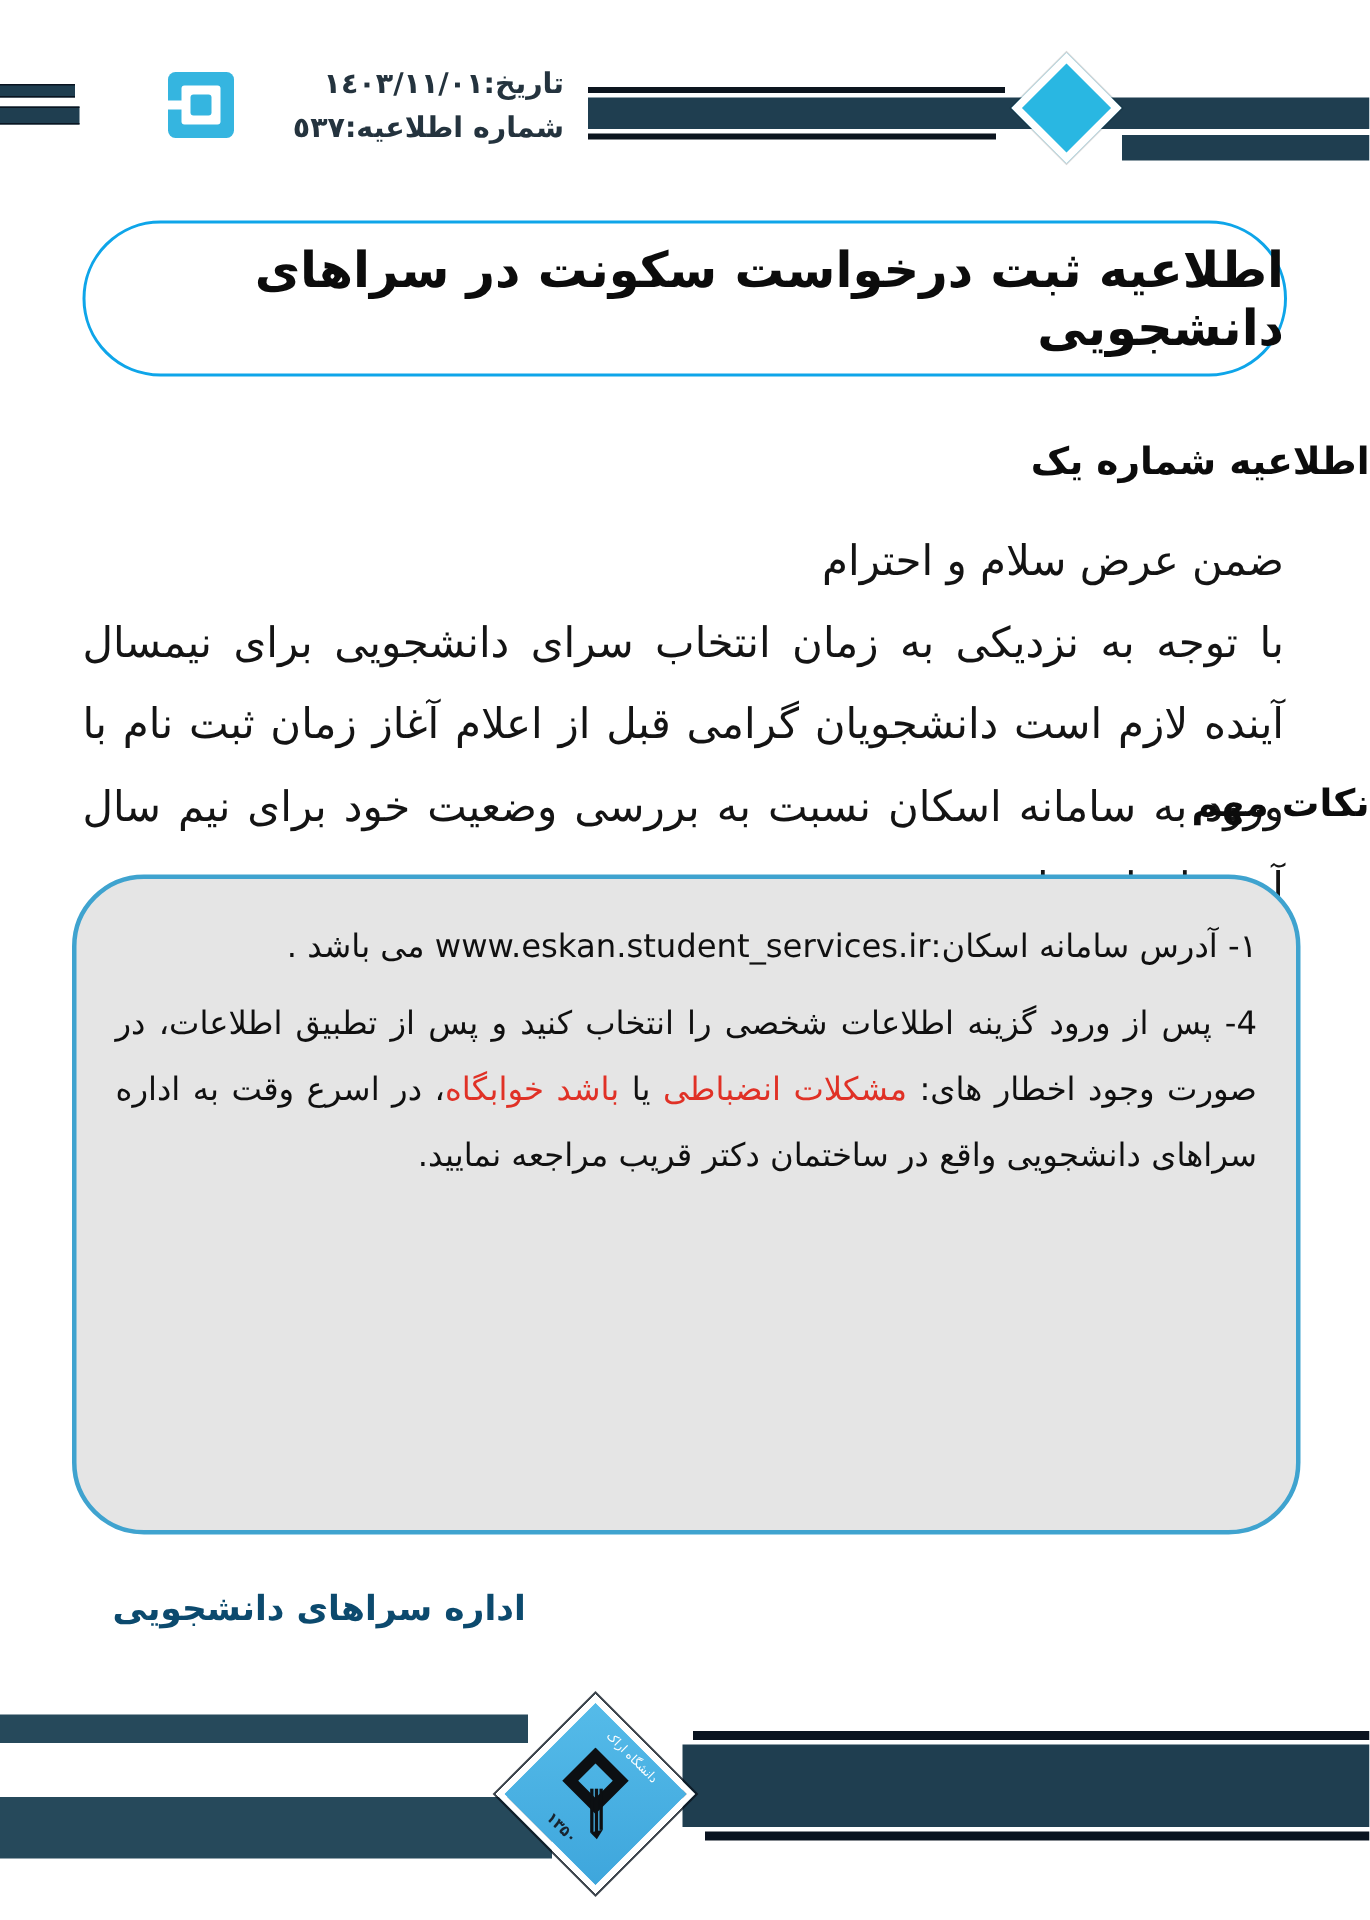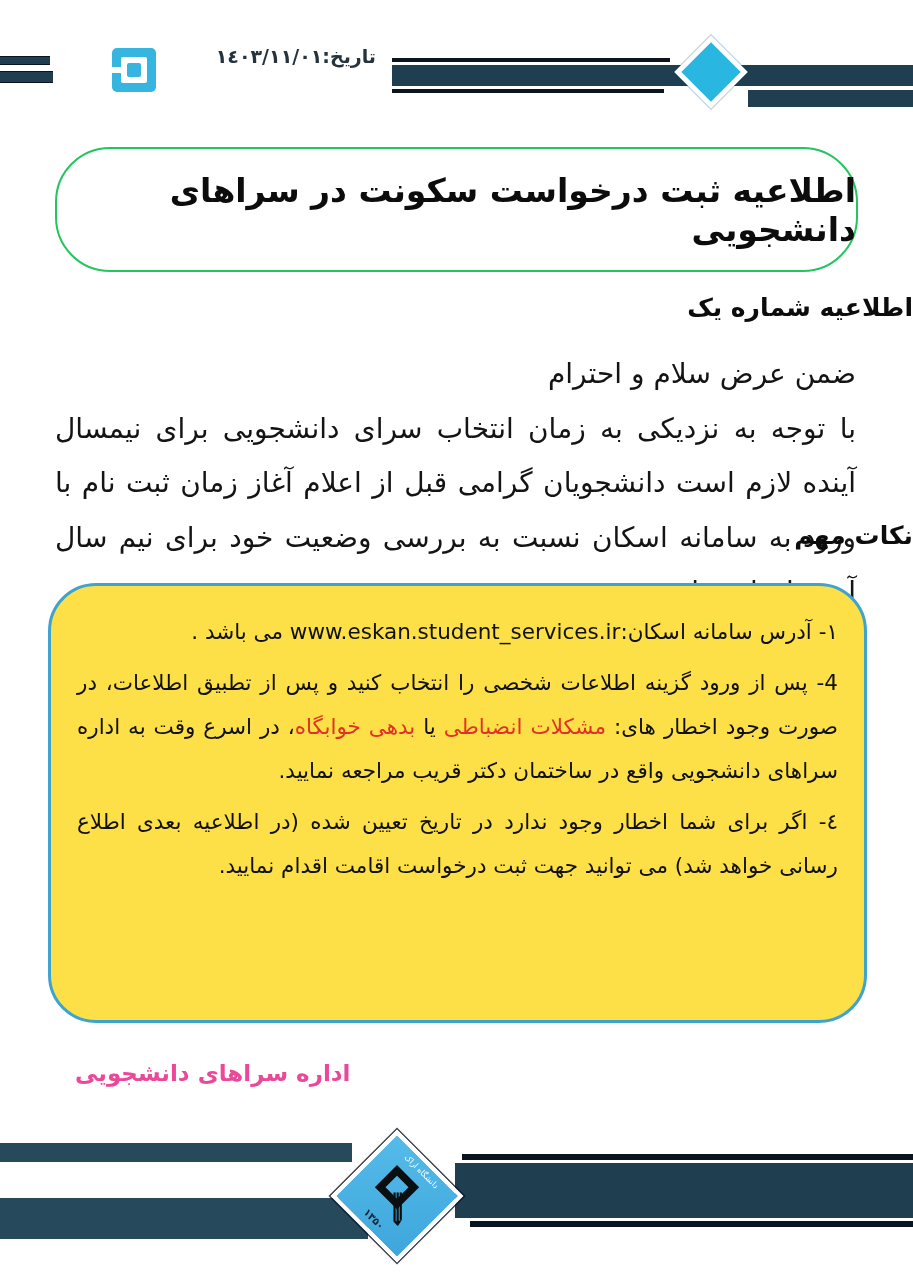--- a/index.html
+++ b/index.html
@@ -35,22 +35,22 @@
 
   .hdr-diamond {
     position:absolute; left:685px; top:46px; width:52px; height:52px;
     background:#29b7e2; border:5px solid #ffffff;
     transform:rotate(45deg);
     box-shadow:0 0 0 1px rgba(10,20,30,.18);
   }
 
   
   .title-box {
-    position:absolute; left:55px; right:55px; top:147px; height:125px;
-    border:2px solid #22c55e; border-radius:55px;
+    position:absolute; left:55px; right:55px; top:147px; height:104px;
+    border:2px solid #0ea5e9; border-radius:55px;
     display:flex; align-items:center; justify-content:center;
     direction:rtl;
   }
   .title-box h1 { font-size:33px; font-weight:800; color:#0c0c0c; letter-spacing:-.5px; }
 
   .sec-heading {
     position:absolute; left:0; right:0; text-align:right;
     direction:rtl; font-size:25px; font-weight:800; color:#0c0c0c;
   }
   .sec-heading.one  { top:293px; }
@@ -60,35 +60,35 @@
   .intro {
     position:absolute; left:55px; right:57px; top:347px;
     direction:rtl; text-align:justify;
     font-size:28px; line-height:1.95; color:#141414;
   }
   .intro .greet { text-align:right; }
 
   
   .notes-box {
     position:absolute; left:48px; right:46px; top:583px; height:440px;
-    background:#fde047; border:3px solid #3fa3cf; border-radius:48px;
+    background:#e5e5e5; border:3px solid #3fa3cf; border-radius:48px;
     padding:24px 26px 10px 26px;
     direction:rtl; text-align:justify;
     font-size:21.5px; line-height:2.05; color:#101010;
     overflow:hidden;
   }
   .notes-box p { margin-bottom:7px; }
   .warn { color:#e03126; }
   .latin { direction:ltr; unicode-bidi:embed; font-family:"DejaVu Sans", sans-serif; }
 
   
   .dept {
     position:absolute; left:75px; top:1060px;
     direction:rtl; white-space:nowrap;
-    font-size:23px; font-weight:800; color:#ec4899;
+    font-size:23px; font-weight:800; color:#0c4a6e;
   }
 
   .ftr { position:absolute; left:0; right:0; top:1128px; height:152px; }
   .ftr .bandA { position:absolute; left:0; width:352px; top:15px; height:19px; background:#26495b; }
   .ftr .bandB { position:absolute; left:0; width:368px; top:70px; height:41px; background:#26495b; }
   .ftr .thinT { position:absolute; left:462px; right:0; top:26px; height:6px; background:#0a1420; }
   .ftr .thick { position:absolute; left:455px; right:0; top:35px; height:55px; background:#1f3e50; }
   .ftr .thinB { position:absolute; left:470px; right:0; top:93px; height:6px; background:#0a1420; }
 
   .ftr-diamond {
@@ -117,20 +117,21 @@
   <div class="hdr-stripe s2"></div>
 
   <div class="logo-chip">
     <div class="ring"></div>
     <div class="core"></div>
     <div class="slit"></div>
   </div>
 
   <div class="hdr-meta">
     <div>تاریخ:١٤٠٣/١١/٠١</div>
+    <div>شماره اطلاعیه:٥٣٧</div>
   </div>
 
   <div class="hdr-line-top"></div>
   <div class="hdr-band-main"></div>
   <div class="hdr-line-bottom"></div>
   <div class="hdr-band-extra"></div>
   <div class="hdr-diamond"></div>
 </div>
 
 <div class="title-box">
@@ -143,23 +144,22 @@
   <p class="greet">ضمن عرض سلام و احترام</p>
   <p>با توجه به نزدیکی به زمان انتخاب سرای دانشجویی برای نیمسال آینده لازم است دانشجویان گرامی قبل از اعلام آغاز زمان ثبت نام با ورود به سامانه اسکان نسبت به بررسی وضعیت خود برای نیم سال آینده اقدام نمایند.</p>
 </div>
 
 <h2 class="sec-heading notes">نکات مهم</h2>
 
 <div class="notes-box">
   <p><span>۱- آدرس سامانه اسکان:</span><span class="latin">www.eskan.student_services.ir</span><span> می باشد .</span></p>
 
 
-  <p><span>4- پس از ورود گزینه اطلاعات شخصی را انتخاب کنید و پس از تطبیق اطلاعات، در صورت وجود اخطار های: </span><span class="warn">مشکلات انضباطی</span><span> یا </span><span class="warn">بدهی خوابگاه</span><span>، در اسرع وقت به اداره سراهای دانشجویی واقع در ساختمان دکتر قریب مراجعه نمایید.</span></p>
+  <p><span>4- پس از ورود گزینه اطلاعات شخصی را انتخاب کنید و پس از تطبیق اطلاعات، در صورت وجود اخطار های: </span><span class="warn">مشکلات انضباطی</span><span> یا </span><span class="warn">باشد خوابگاه</span><span>، در اسرع وقت به اداره سراهای دانشجویی واقع در ساختمان دکتر قریب مراجعه نمایید.</span></p>
 
-  <p><span>٤- اگر برای شما اخطار وجود ندارد در تاریخ تعیین شده (در اطلاعیه بعدی اطلاع رسانی خواهد شد) می توانید جهت ثبت درخواست اقامت اقدام نمایید.</span></p>
 </div>
 
 <div class="dept">اداره سراهای دانشجویی</div>
 
 <div class="ftr">
   <div class="bandA"></div>
   <div class="bandB"></div>
   <div class="thinT"></div>
   <div class="thick"></div>
   <div class="thinB"></div>

